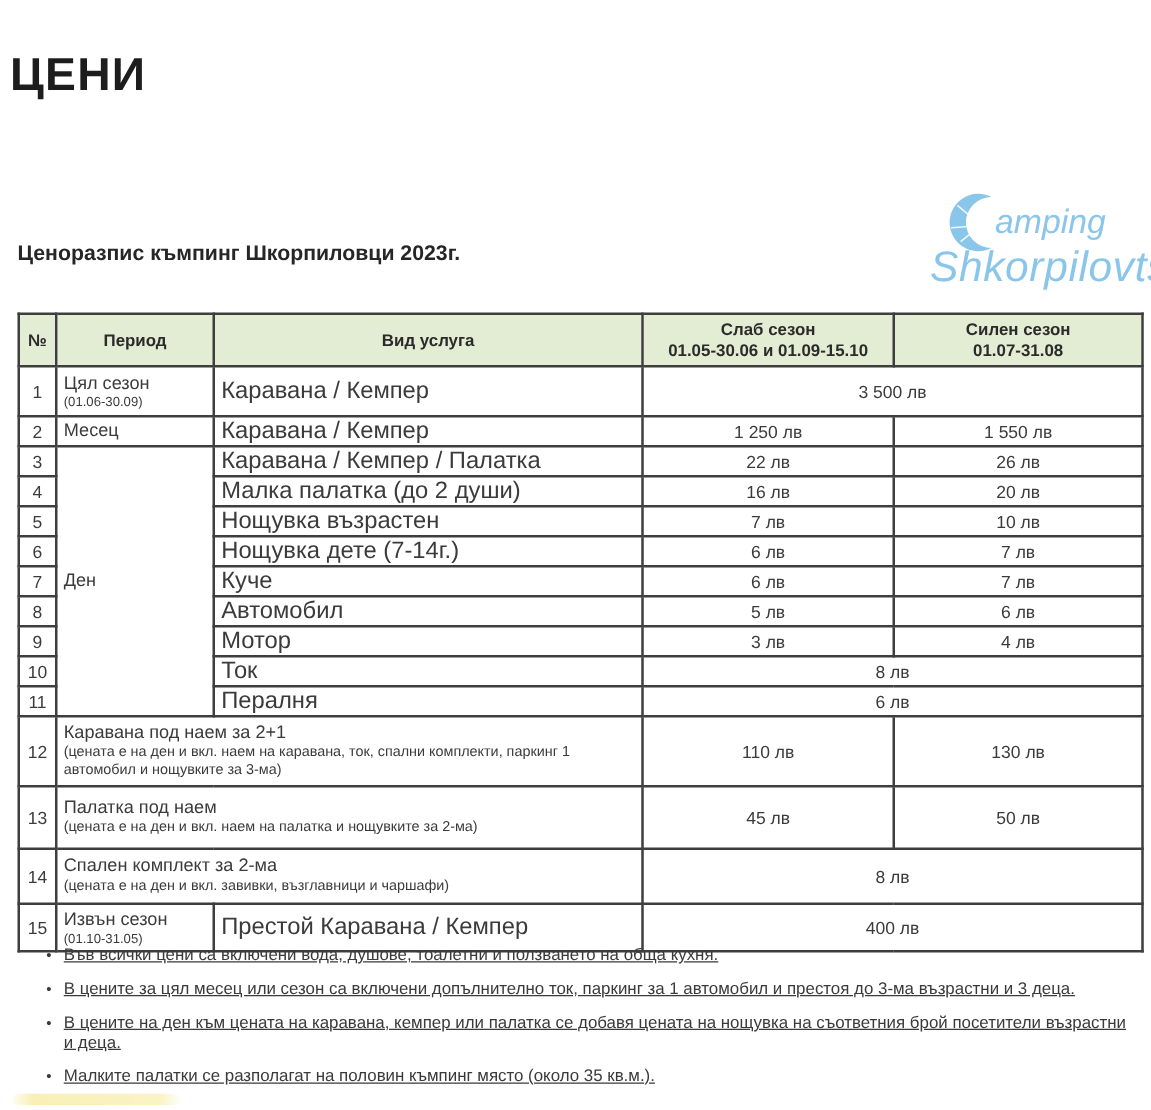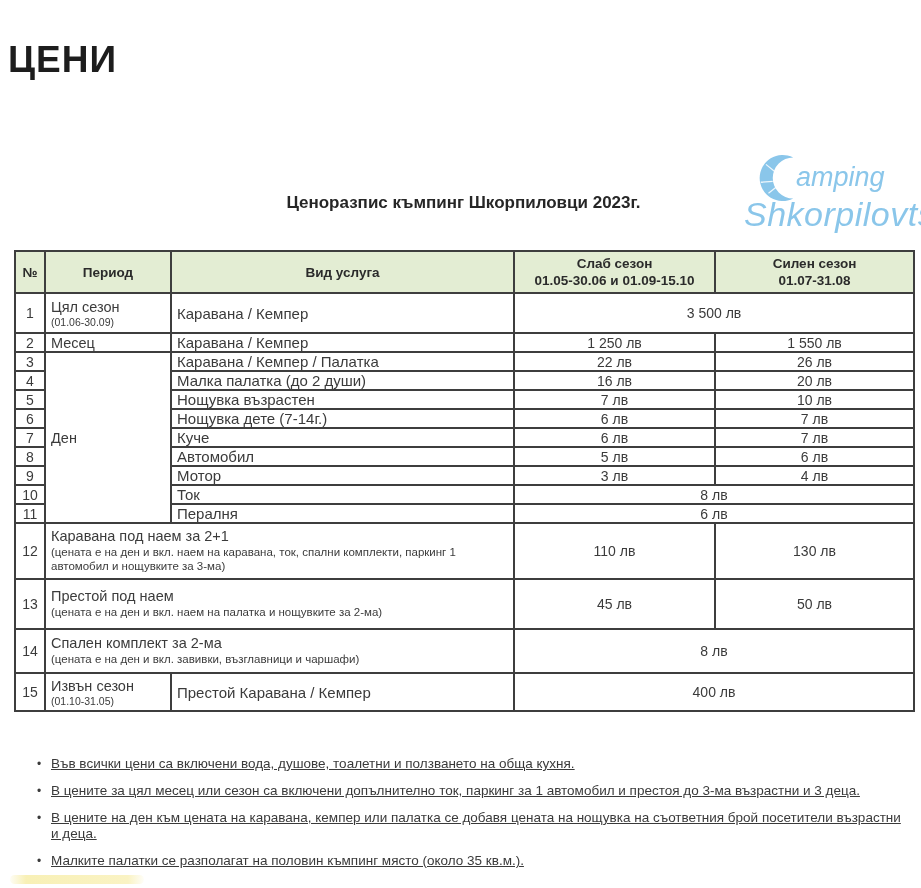--- a/index.html
+++ b/index.html
@@ -21,21 +21,21 @@
     color:#1d1d1d;
   }
   
   .logo{position:absolute;left:744px;top:146px;width:178px;height:90px;
         color:var(--logo-blue);font-style:italic;}
   .crescent{position:absolute;left:10px;top:0;}
   .logo-amping{position:absolute;left:52px;top:16px;font-size:27px;white-space:nowrap;}
   .logo-line2{position:absolute;left:0;top:49px;font-size:34px;letter-spacing:0.5px;white-space:nowrap;}
   
   .doc-title{
-    position:absolute;left:14px;top:193px;width:899px;text-align:center;
+    position:absolute;left:14px;top:193px;width:899px;text-align:left;
     font-size:17px;font-weight:700;color:#262626;
   }
   
   .price-table{
     position:absolute;left:14px;top:250px;width:899px;
     border-collapse:collapse;table-layout:fixed;
     font-size:14px;color:#3b3b3b;
   }
   .price-table th,.price-table td{
     border:2px solid var(--border);
@@ -50,21 +50,21 @@
   .h-head{height:42px;}
   .h-r1{height:40px;}
   .h-std{height:19px;}
   .h-sm{height:18px;}
   .h-r12{height:56px;}
   .h-r13{height:50px;}
   .h-r14{height:44px;}
   .h-r15{height:38px;}
   .td-num{text-align:center;padding:0 2px;}
   .td-period{font-size:14.5px;}
-  .td-service{font-size:15px;padding-left:6px;}
+  .td-service{font-size:19px;padding-left:6px;}
   .td-price{text-align:center;border-radius:14px;}
   .vtop{vertical-align:top;padding-top:1px;margin-top:27px;}
   .p-main{line-height:17px;}
   .p-sub{font-size:10.5px;line-height:12px;}
   .row-title{font-size:14.5px;line-height:18px;}
   .row-desc{font-size:11.5px;line-height:14px;padding-bottom:2px;}
   
   .notes{
     position:absolute;left:36px;top:756px;width:868px;margin:0;padding:0;
     list-style:none;font-size:13.5px;color:#3a3a3a;text-decoration:underline;
@@ -204,21 +204,21 @@
           <div class="row-title">Каравана под наем за 2+1</div>
           <div class="row-desc">(цената е на ден и вкл. наем на каравана, ток, спални комплекти, паркинг 1 автомобил и нощувките за 3-ма)</div>
         </td>
         <td class="td-price">110 лв</td>
         <td class="td-price">130 лв</td>
       </tr>
 
       <tr class="h-r13">
         <td class="td-num">13</td>
         <td colspan="2">
-          <div class="row-title">Престой под наем</div>
+          <div class="row-title">Палатка под наем</div>
           <div class="row-desc">(цената е на ден и вкл. наем на палатка и нощувките за 2-ма)</div>
         </td>
         <td class="td-price">45 лв</td>
         <td class="td-price">50 лв</td>
       </tr>
 
       <tr class="h-r14">
         <td class="td-num">14</td>
         <td colspan="2">
           <div class="row-title">Спален комплект за 2-ма</div>

